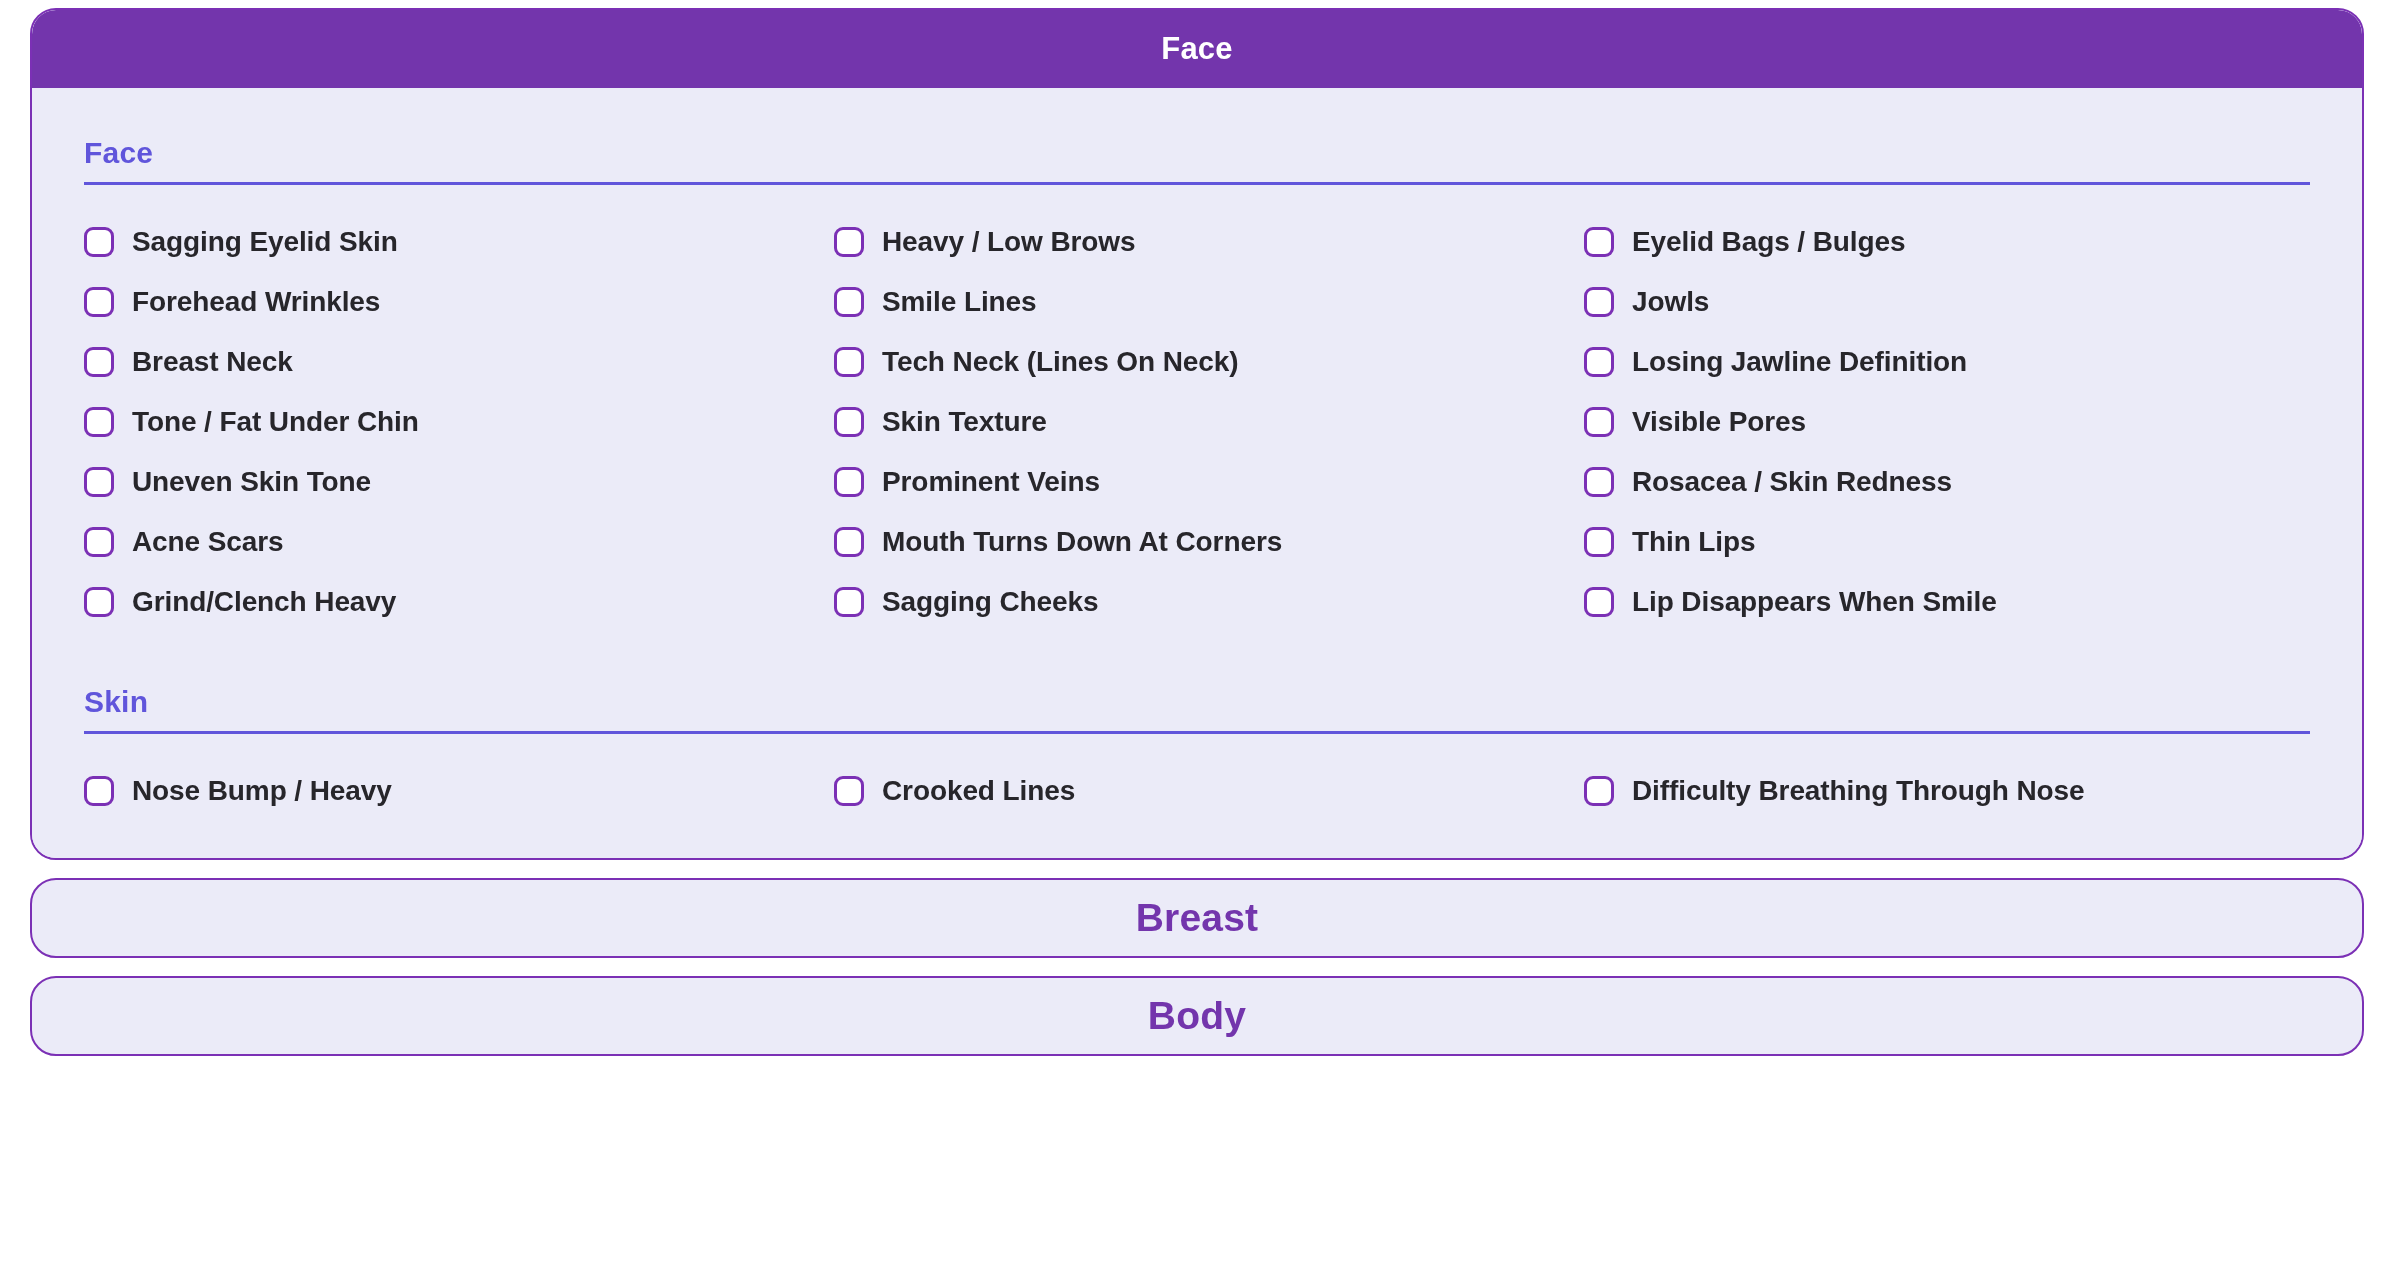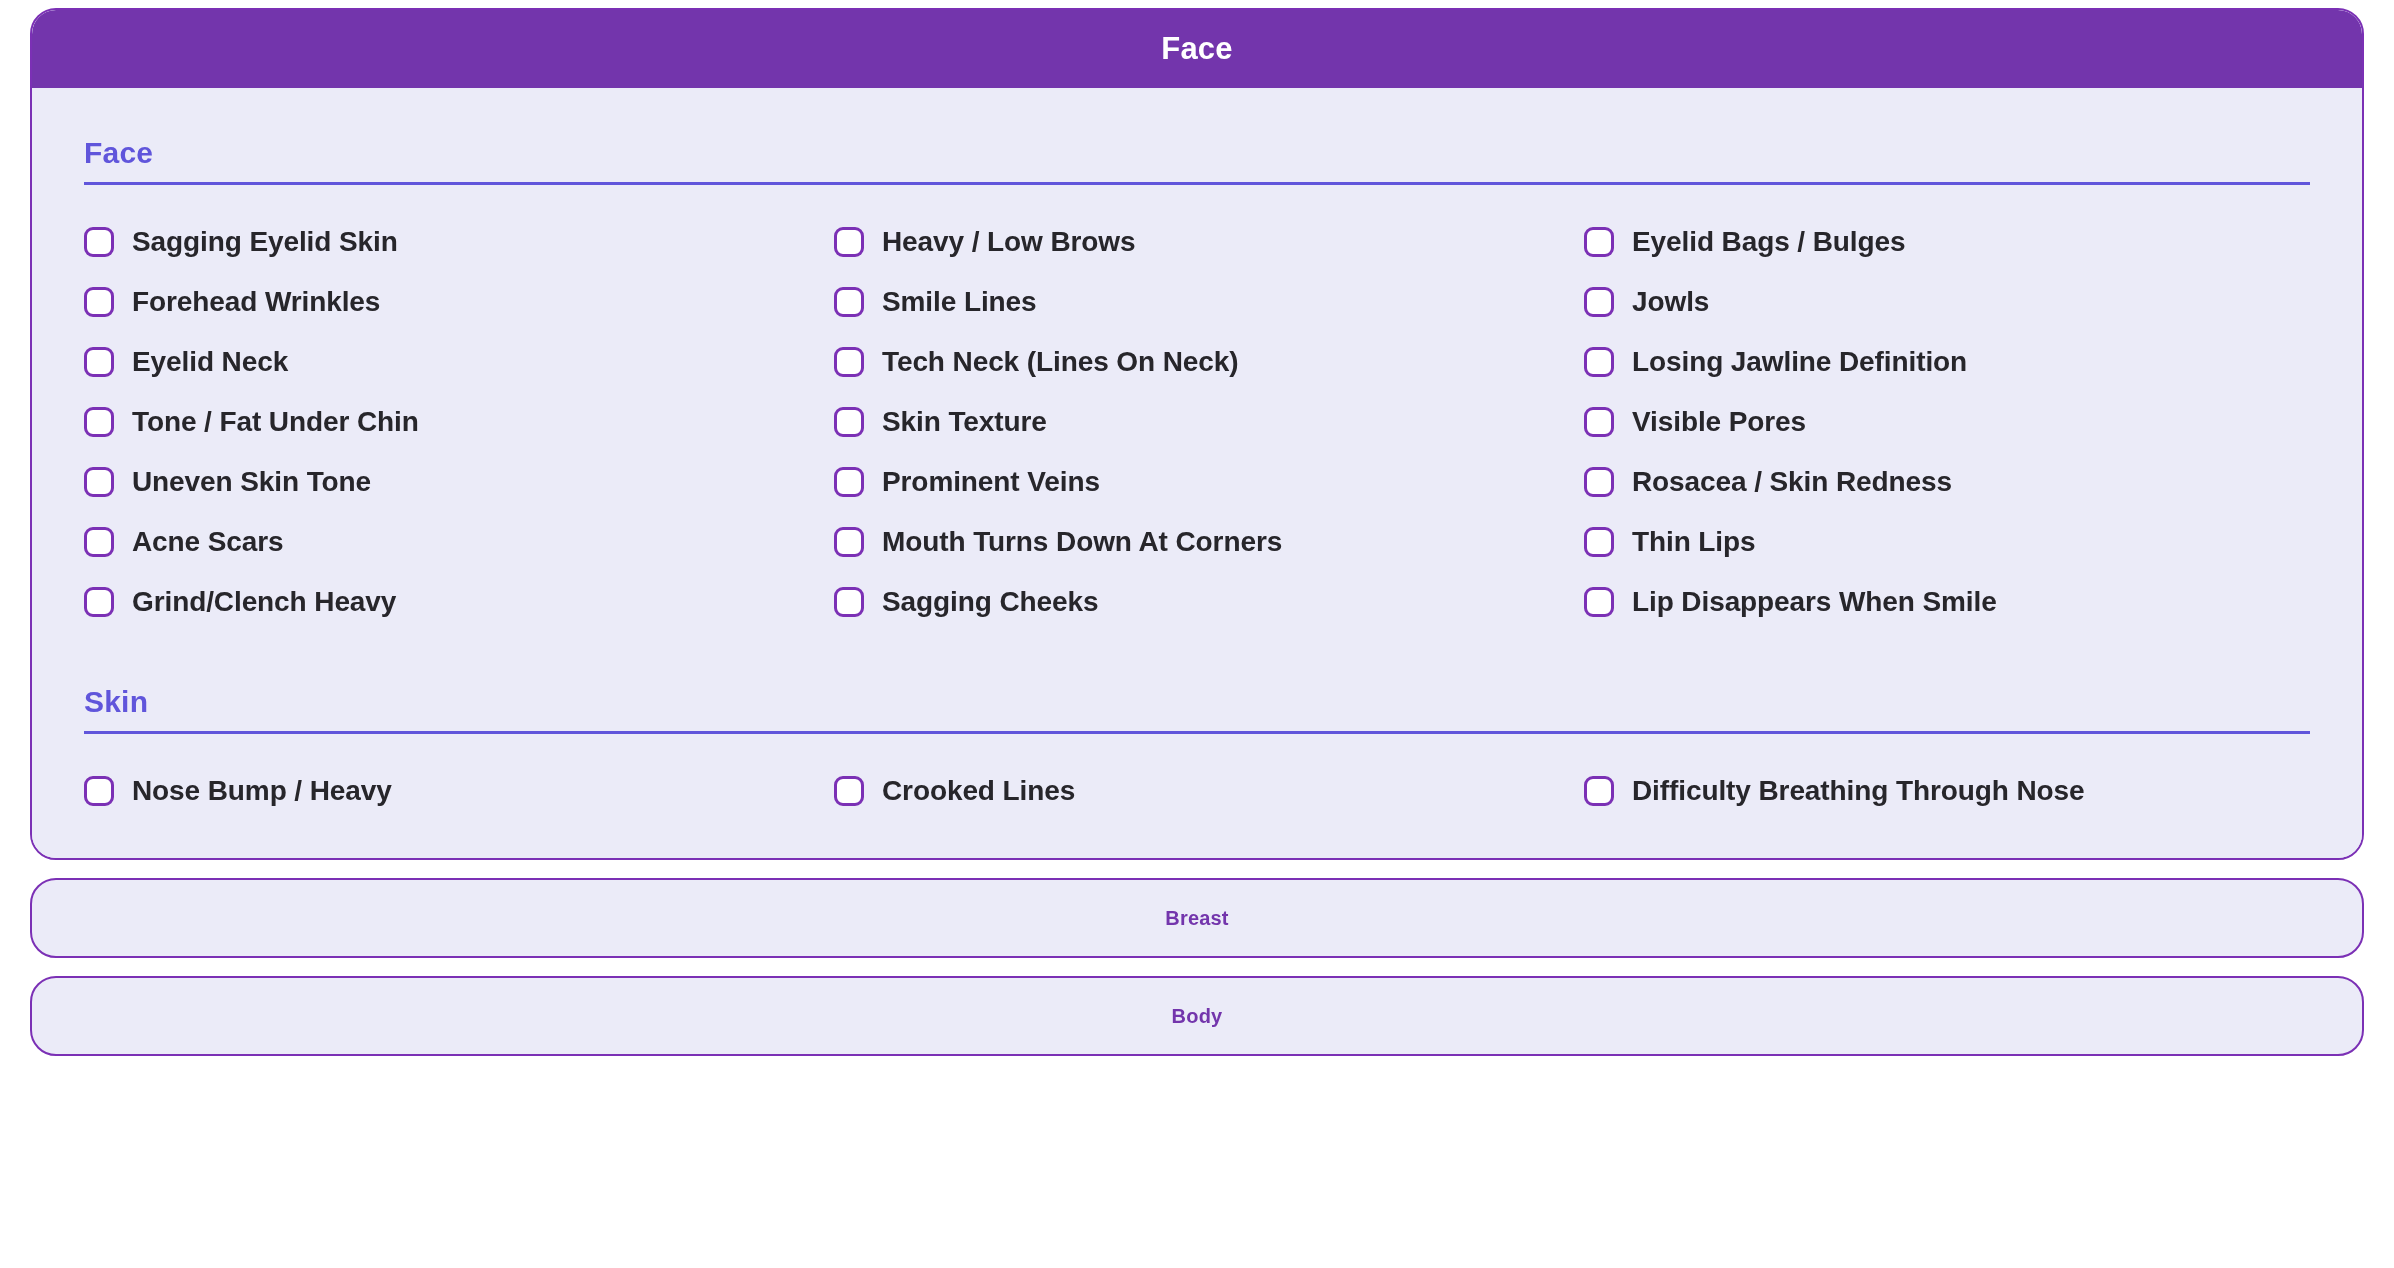--- a/index.html
+++ b/index.html
@@ -115,21 +115,21 @@
     height: 80px;
     display: flex;
     align-items: center;
     justify-content: center;
     cursor: pointer;
     flex: 0 0 auto;
   }
 
   .accordion-collapsed-title {
     color: #7335AC;
-    font-size: 20px;
+    font-size: 39px;
     font-weight: bold;
     letter-spacing: 0.2px;
   }
 </style>
 </head>
 <body>
 
 <div class="page">
 
   <div class="accordion-card">
@@ -164,21 +164,21 @@
             <span class="checkbox-box"></span>
             <span class="checkbox-label">Smile Lines</span>
           </label>
           <label class="checkbox-item">
             <span class="checkbox-box"></span>
             <span class="checkbox-label">Jowls</span>
           </label>
 
           <label class="checkbox-item">
             <span class="checkbox-box"></span>
-            <span class="checkbox-label">Eyelid Neck</span>
+            <span class="checkbox-label">Breast Neck</span>
           </label>
           <label class="checkbox-item">
             <span class="checkbox-box"></span>
             <span class="checkbox-label">Tech Neck (Lines On Neck)</span>
           </label>
           <label class="checkbox-item">
             <span class="checkbox-box"></span>
             <span class="checkbox-label">Losing Jawline Definition</span>
           </label>
 

